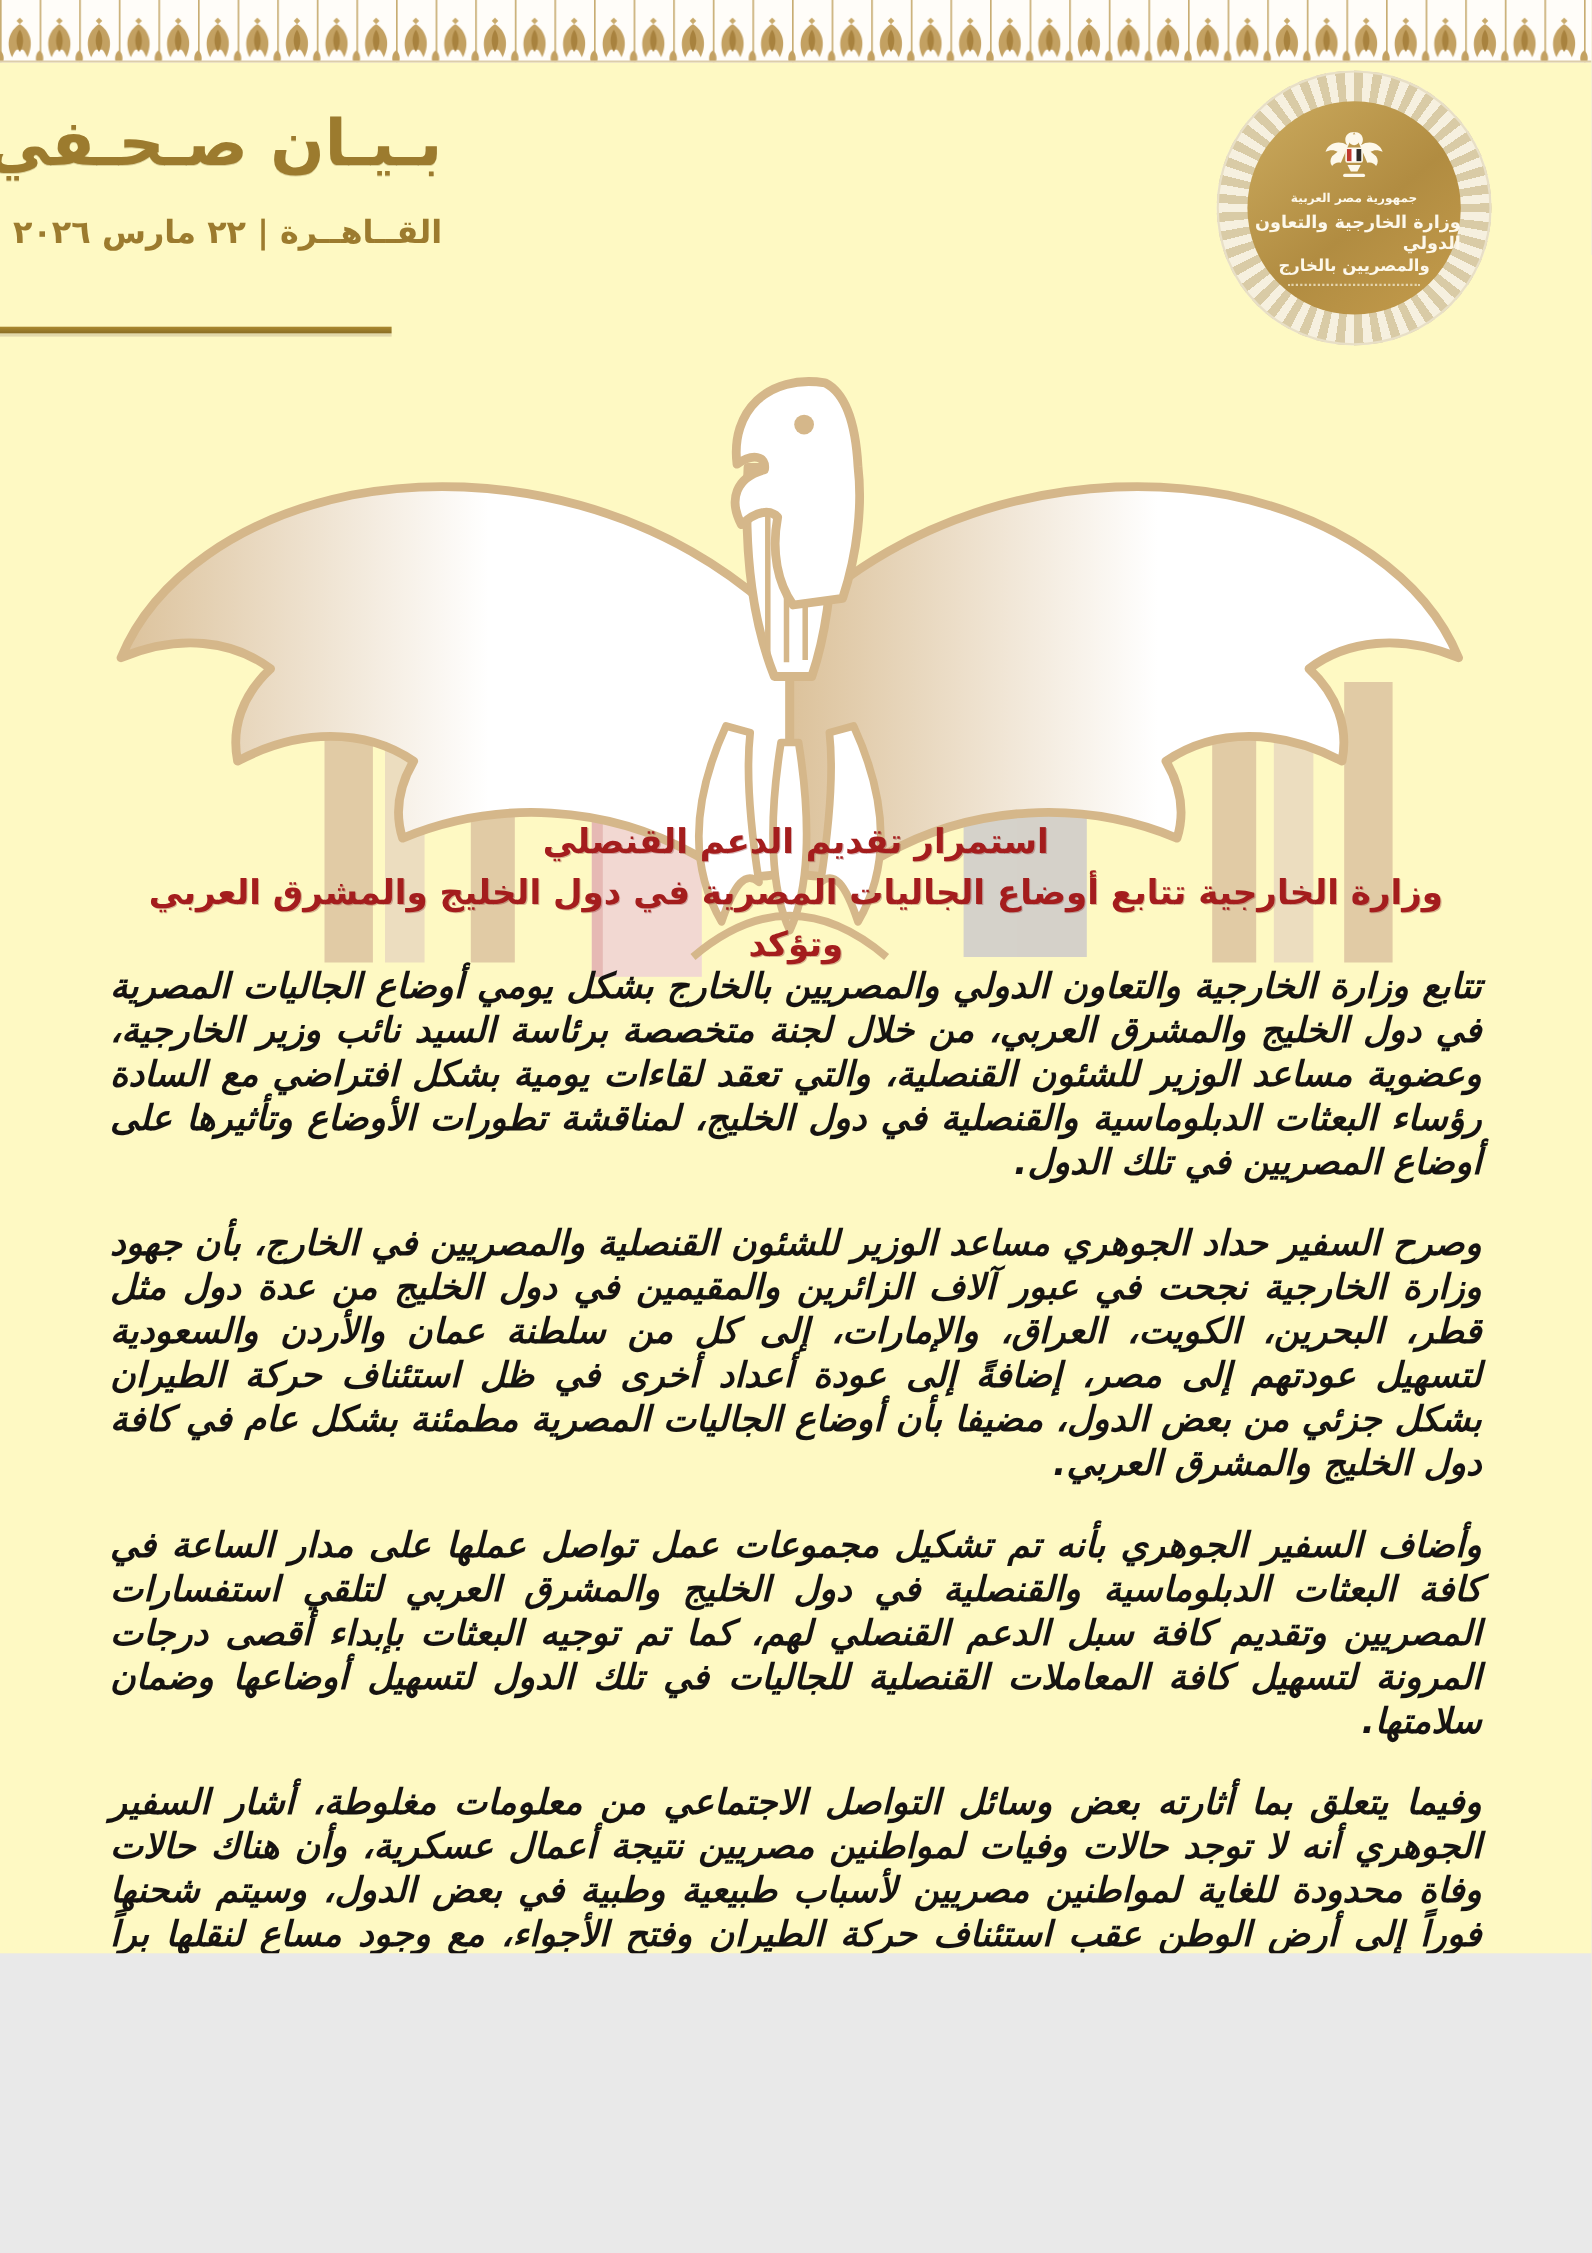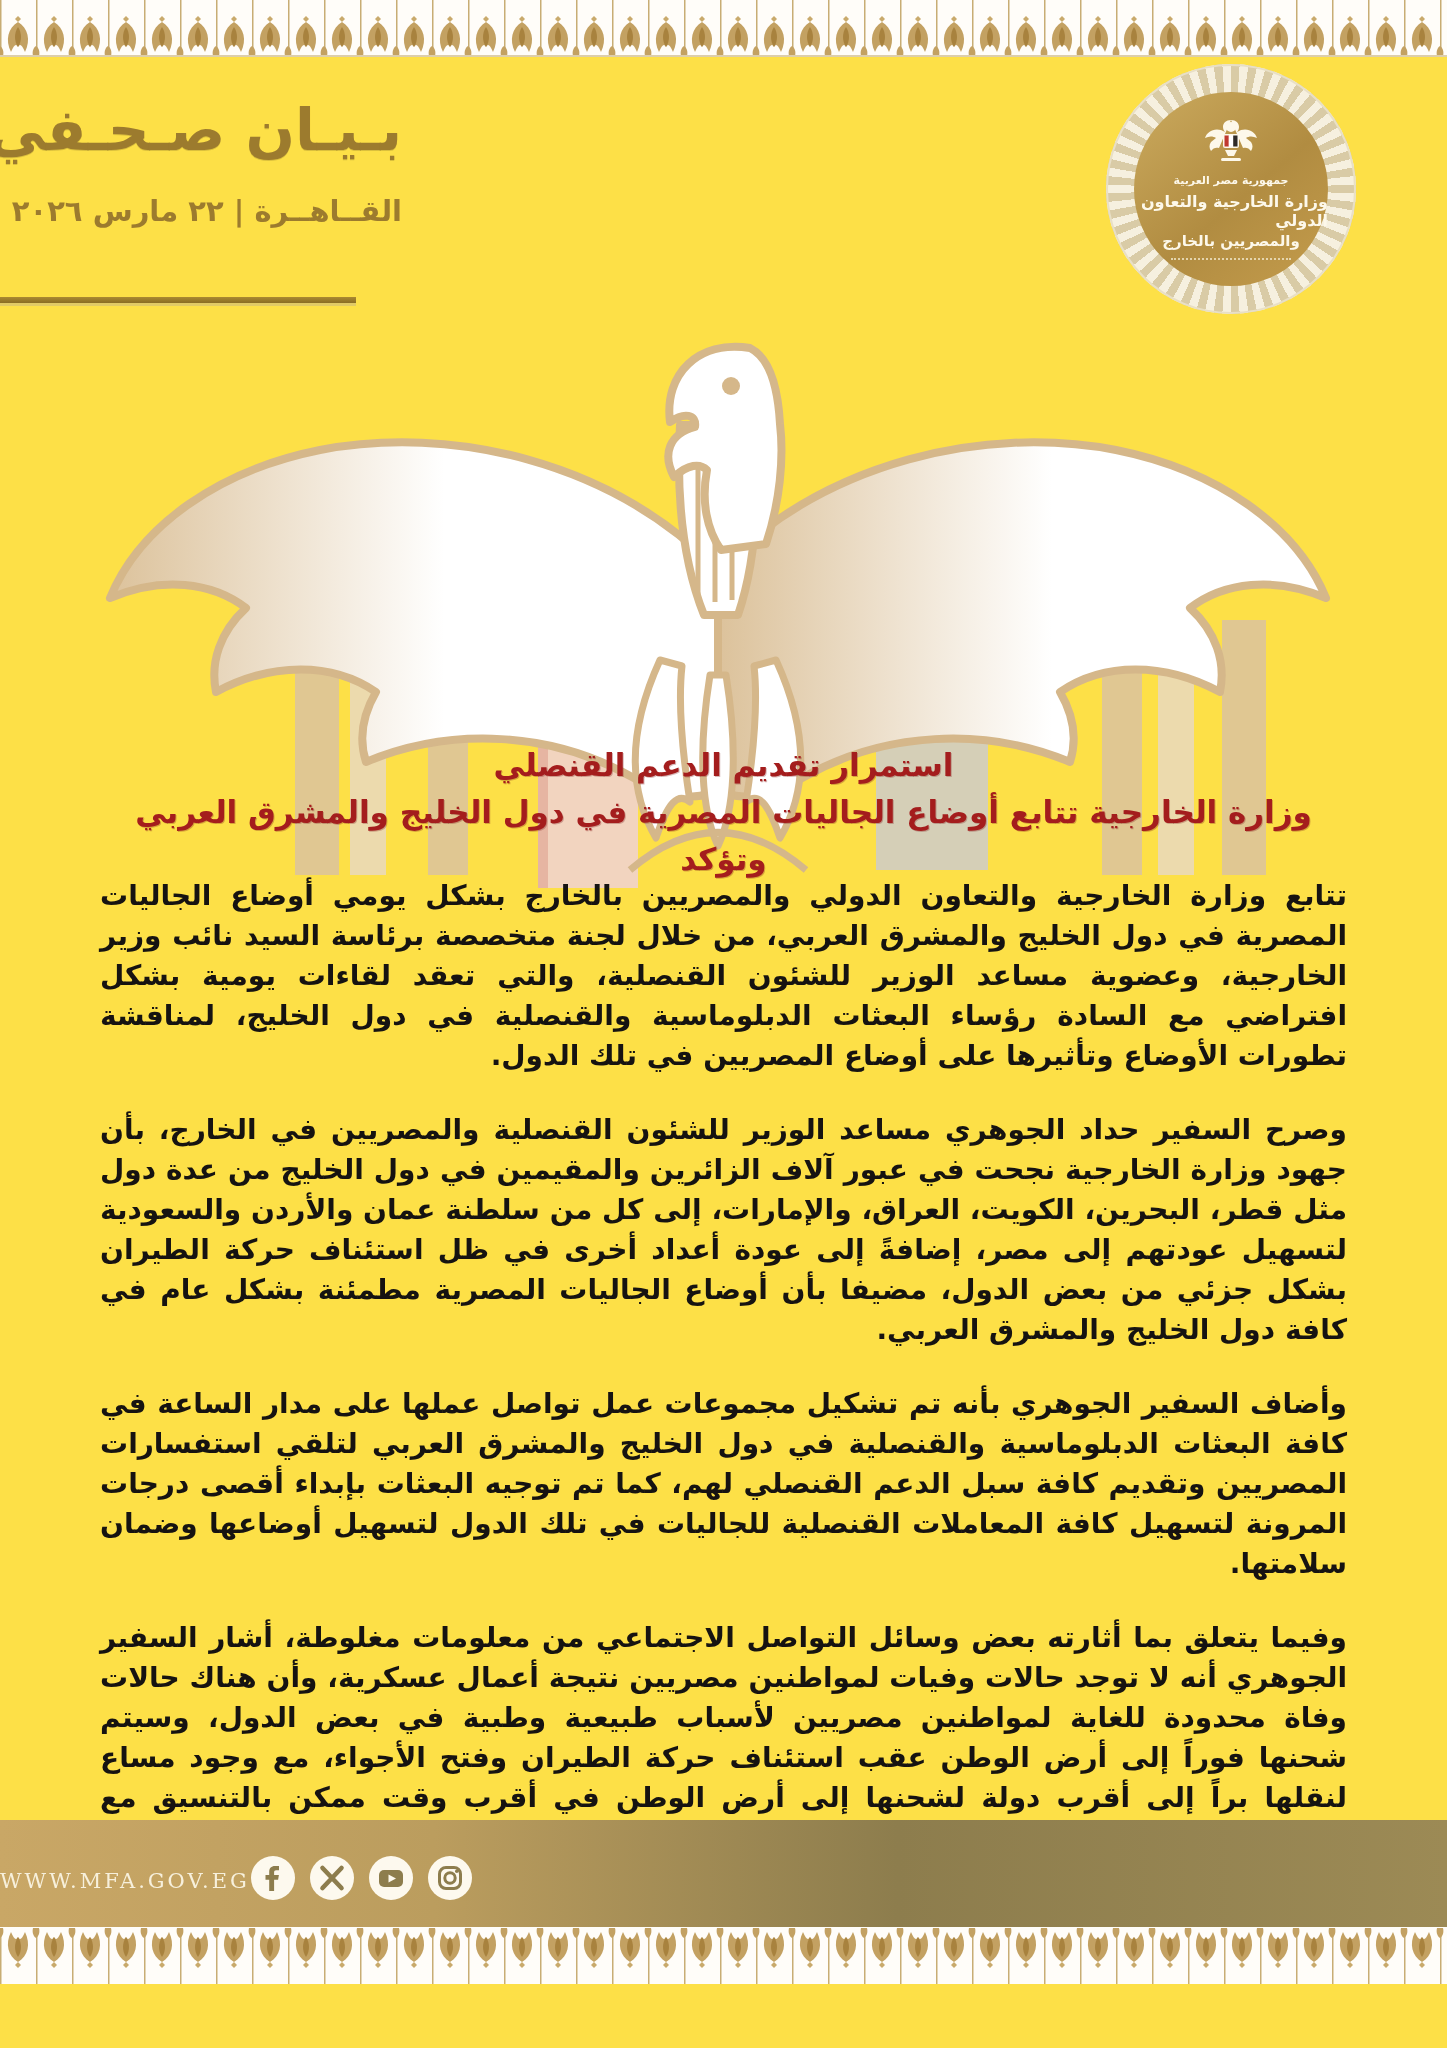--- a/index.html
+++ b/index.html
@@ -1,18 +1,18 @@
 <!DOCTYPE html>
 <html lang="ar"><head>
 <meta charset="utf-8">
 <style>
   html,body{margin:0;padding:0;background:#e9e9e9;}
   #page{
-    position:relative;width:1447px;height:2048px;margin:0 auto;
-    background:#fde047;overflow:hidden;
+    position:relative;width:1447px;height:1776px;margin:0 auto;
+    background:#fef9c3;overflow:hidden;
     font-family:"DejaVu Sans",sans-serif;
   }
   
   .border-svg{position:absolute;left:0;display:block;}
   .border-top{top:0;}
   .border-bottom{top:1926px;}
   
   .header-block{
     position:absolute;left:52px;top:96px;width:350px;text-align:center;
     color:#9c7b2e;direction:rtl;
@@ -53,21 +53,21 @@
   .headline{
     position:absolute;left:100px;top:742px;width:1247px;
     direction:rtl;text-align:center;color:#a41d1d;
     font-size:31px;font-weight:bold;line-height:47px;
     text-shadow:1px 1px 0 rgba(125,25,25,.30);
   }
   
   .body-text{
     position:absolute;left:100px;top:876px;width:1247px;
     direction:rtl;text-align:justify;color:#161311;
-    font-size:28px;font-weight:bold;line-height:40px;
+    font-size:32px;font-weight:bold;line-height:40px;font-style:italic;
   }
   .body-text p{margin:0 0 34px 0;}
   
   .footer-band{
     position:absolute;left:0;top:1820px;width:1447px;height:108px;
     background:linear-gradient(90deg,#c9a766 0%,#bb9d5e 30%,#8d7d4d 62%,#9c8a55 100%);
     display:flex;flex-direction:row;align-items:center;
   }
   .footer-url{
     margin-top:14px;font-family:"DejaVu Serif",serif;

